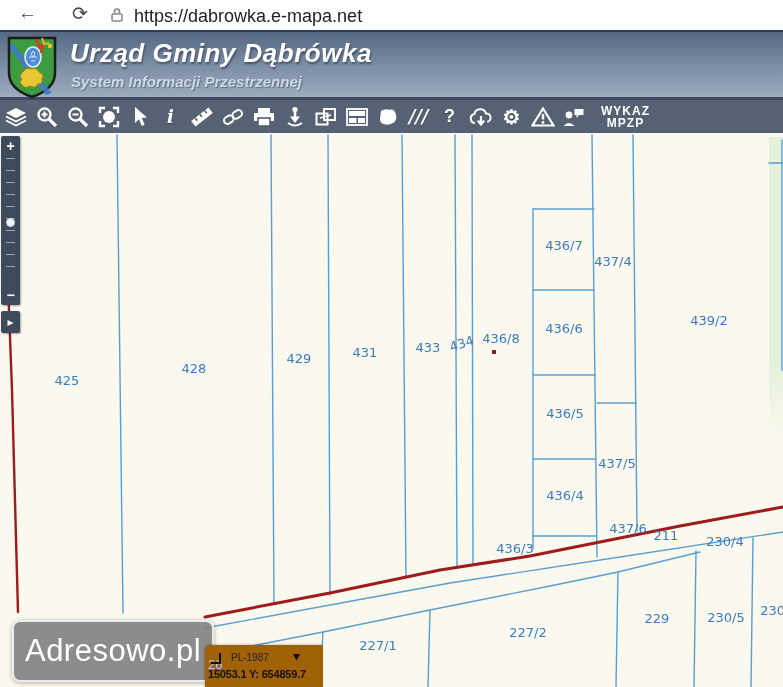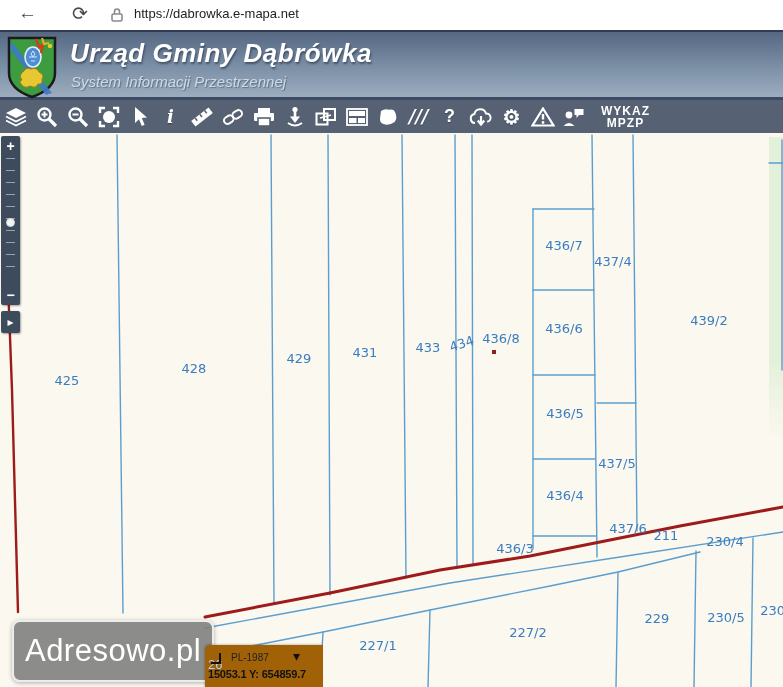--- a/index.html
+++ b/index.html
@@ -5,30 +5,30 @@
   html,body{margin:0;padding:0;background:#fff;}
   #screen{position:relative;width:783px;height:687px;overflow:hidden;
           font-family:"Liberation Sans",sans-serif;background:#faf8ef;}
 
   
   #browser-bar{position:absolute;left:0;top:0;width:783px;height:30px;background:#ffffff;}
   #browser-bar .nav-glyph{position:absolute;top:2px;font-size:19px;color:#4a4a4a;cursor:default;}
   #back-btn{left:18px;}
   #reload-btn{left:72px;font-size:17px;top:4px;}
   #lock-icon{position:absolute;left:110px;top:7px;}
-  #url-text{position:absolute;left:134px;top:6px;font-size:13px;color:#222;}
+  #url-text{position:absolute;left:134px;top:6px;font-size:18px;color:#222;}
 
   
   #header{position:absolute;left:0;top:30px;width:783px;height:70px;
           background:linear-gradient(#566882,#7c90a7 55%,#9dadbf);
           border-top:2px solid #2f3c55;border-bottom:3px solid #3c4a63;box-sizing:border-box;}
   #coat-of-arms{position:absolute;left:6px;top:3px;}
   #header-title{position:absolute;left:70px;top:6px;font-size:26px;font-weight:bold;font-style:italic;
                 color:#ffffff;text-shadow:1px 2px 2px rgba(30,40,60,.55);letter-spacing:.5px;}
-  #header-subtitle{position:absolute;left:71px;top:41px;font-size:15px;font-weight:normal;font-style:italic;
+  #header-subtitle{position:absolute;left:71px;top:41px;font-size:15px;font-weight:bold;font-style:italic;
                    color:#cdd9e6;text-shadow:1px 1px 1px rgba(30,40,60,.4);}
 
   
   #toolbar{position:absolute;left:0;top:100px;width:783px;height:33px;background:#566173;
            display:flex;align-items:center;}
   .tb-icon{width:31px;height:26px;display:flex;align-items:center;justify-content:center;
            color:#fff;flex:0 0 auto;cursor:pointer;}
   .tb-icon svg{display:block;}
   .tb-glyph{font-size:18px;font-weight:bold;color:#fff;text-shadow:0 1px 1px rgba(0,0,0,.3);}
   .tb-glyph.italic{font-style:italic;font-family:"DejaVu Serif",serif;}

